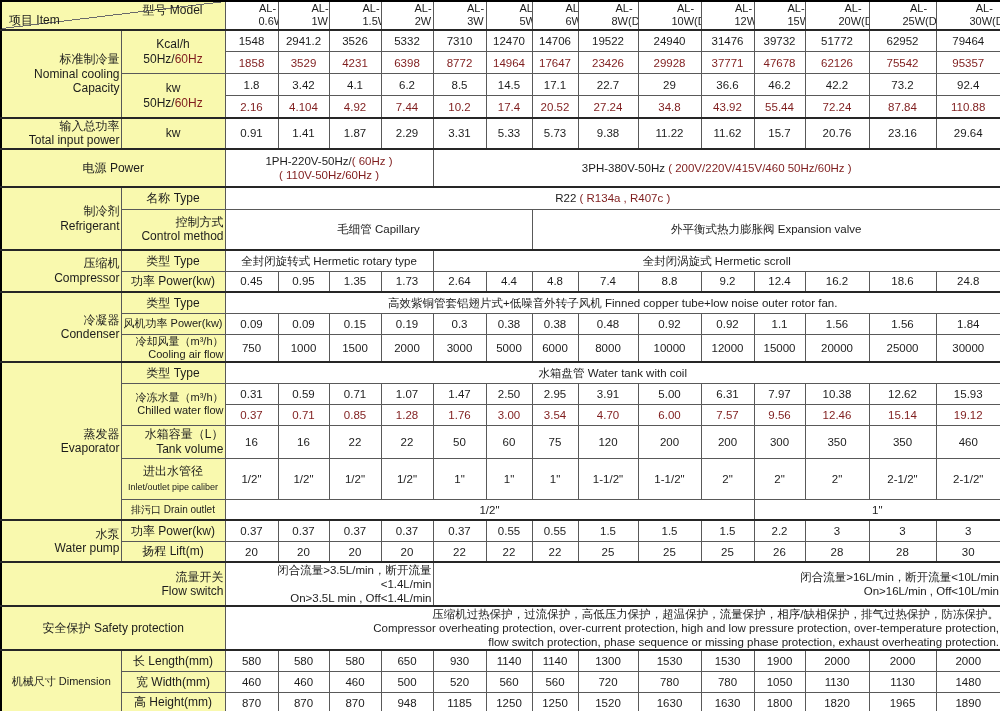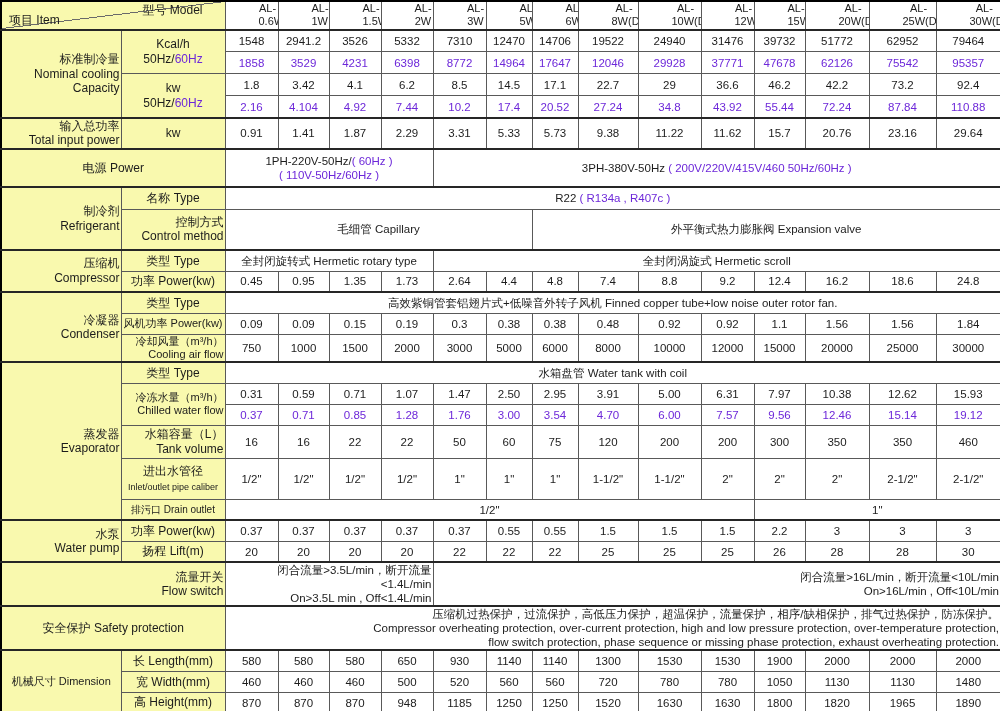--- a/index.html
+++ b/index.html
@@ -3,21 +3,21 @@
 <meta charset="utf-8">
 <style>
   html,body{margin:0;padding:0;background:#fff;}
   body{width:1000px;font-family:"Liberation Sans","DejaVu Sans",sans-serif;}
   table{border-collapse:collapse;table-layout:fixed;width:1000px;border:2px solid #000;color:#1c1c1c;}
   td{border:1px solid #595959;text-align:center;vertical-align:middle;padding:0 1px;font-size:11.5px;line-height:1.22;overflow:hidden;}
   .lbl{background:#f9f9ae;font-size:12px;}
   .ml{white-space:pre-line;text-align:right;}
   .val{font-size:11.5px;background:#fff;}
   .model-h{font-size:11px;background:#fff;padding-left:33px;}
-  .red{color:#6d28d9;}
+  .red{color:#7f1d1d;}
   .s11{font-size:11px;margin-left:28px;}
   .s10{font-size:10px;}
   .s9{font-size:9px;}
   tr.gt td{border-top:2px solid #262626;}
   tr.hd td{border-bottom:2px solid #262626;}
   .corner{position:relative;padding:0;background-image:linear-gradient(to bottom right,rgba(0,0,0,0) calc(50% - 1px),#6a6a6a calc(50% - 1px),#6a6a6a 50%,rgba(0,0,0,0) 50%);}
   .c-model{position:absolute;top:1px;right:22px;font-size:12px;}
   .c-item{position:absolute;bottom:1px;left:7px;font-size:12px;}
   .rh29{height:25px}.rh22{height:22px}.rh28{height:28px}.rh38{height:38px}.rh35{height:41px}
   .rh21{height:21px}.rh33{height:33px}.rh37{height:37px}.rh44{height:44px}
@@ -88,21 +88,21 @@
         <td class="val">79464</td>
       </tr>
   <tr class="rh22">
         <td class="val red">1858</td>
         <td class="val red">3529</td>
         <td class="val red">4231</td>
         <td class="val red">6398</td>
         <td class="val red">8772</td>
         <td class="val red">14964</td>
         <td class="val red">17647</td>
-        <td class="val red">12046</td>
+        <td class="val red">23426</td>
         <td class="val red">29928</td>
         <td class="val red">37771</td>
         <td class="val red">47678</td>
         <td class="val red">62126</td>
         <td class="val red">75542</td>
         <td class="val red">95357</td>
       </tr>
   <tr class="rh22">
     <td class="lbl" rowspan="2"><span>kw</span><br><span>50Hz/</span><span class="red">60Hz</span></td>
   <td class="val">1.8</td>

